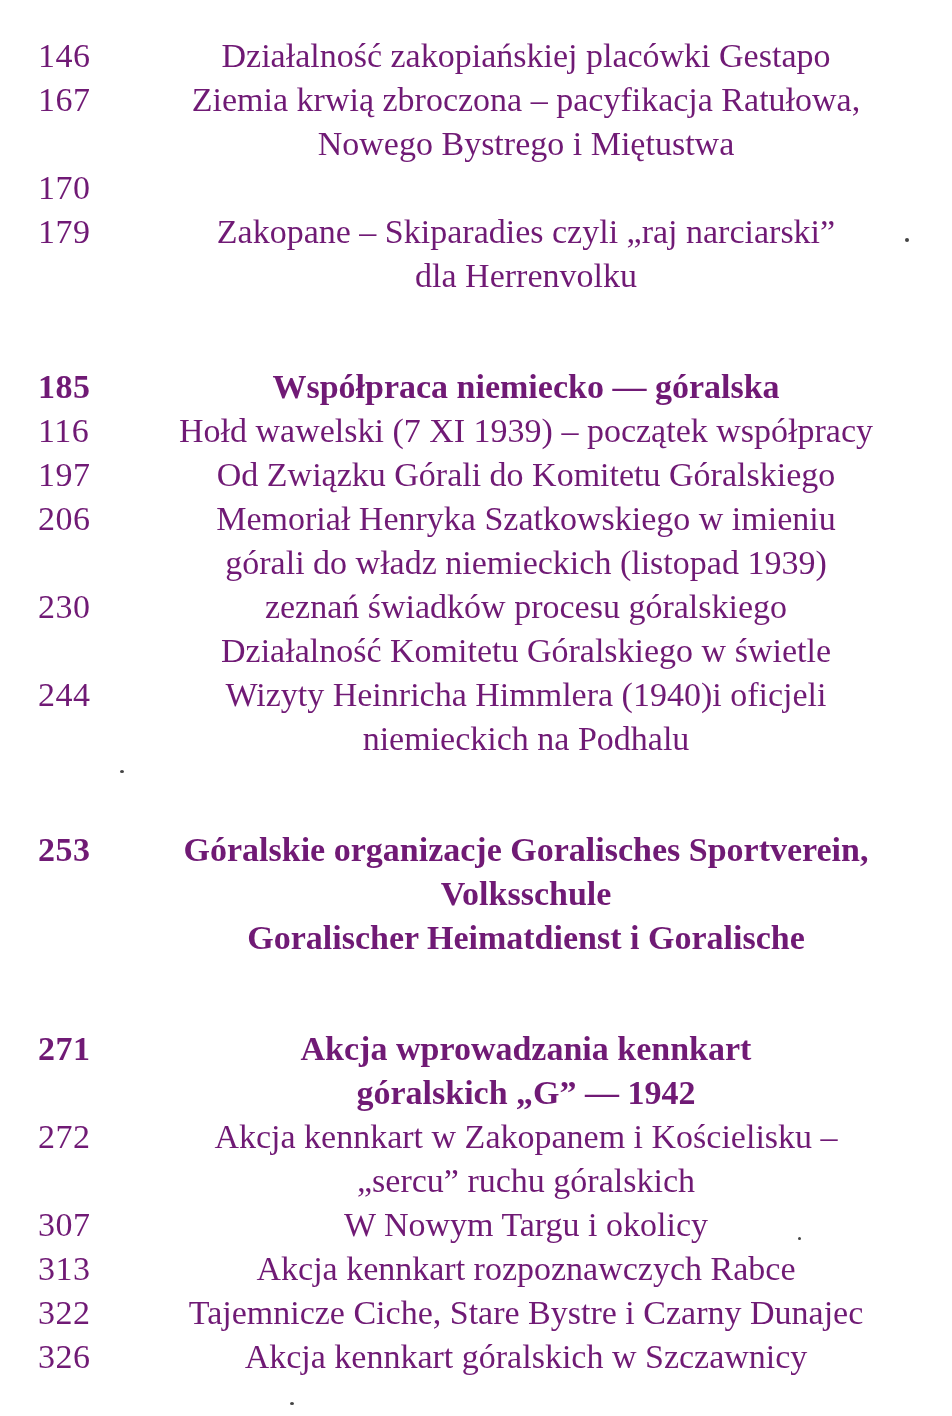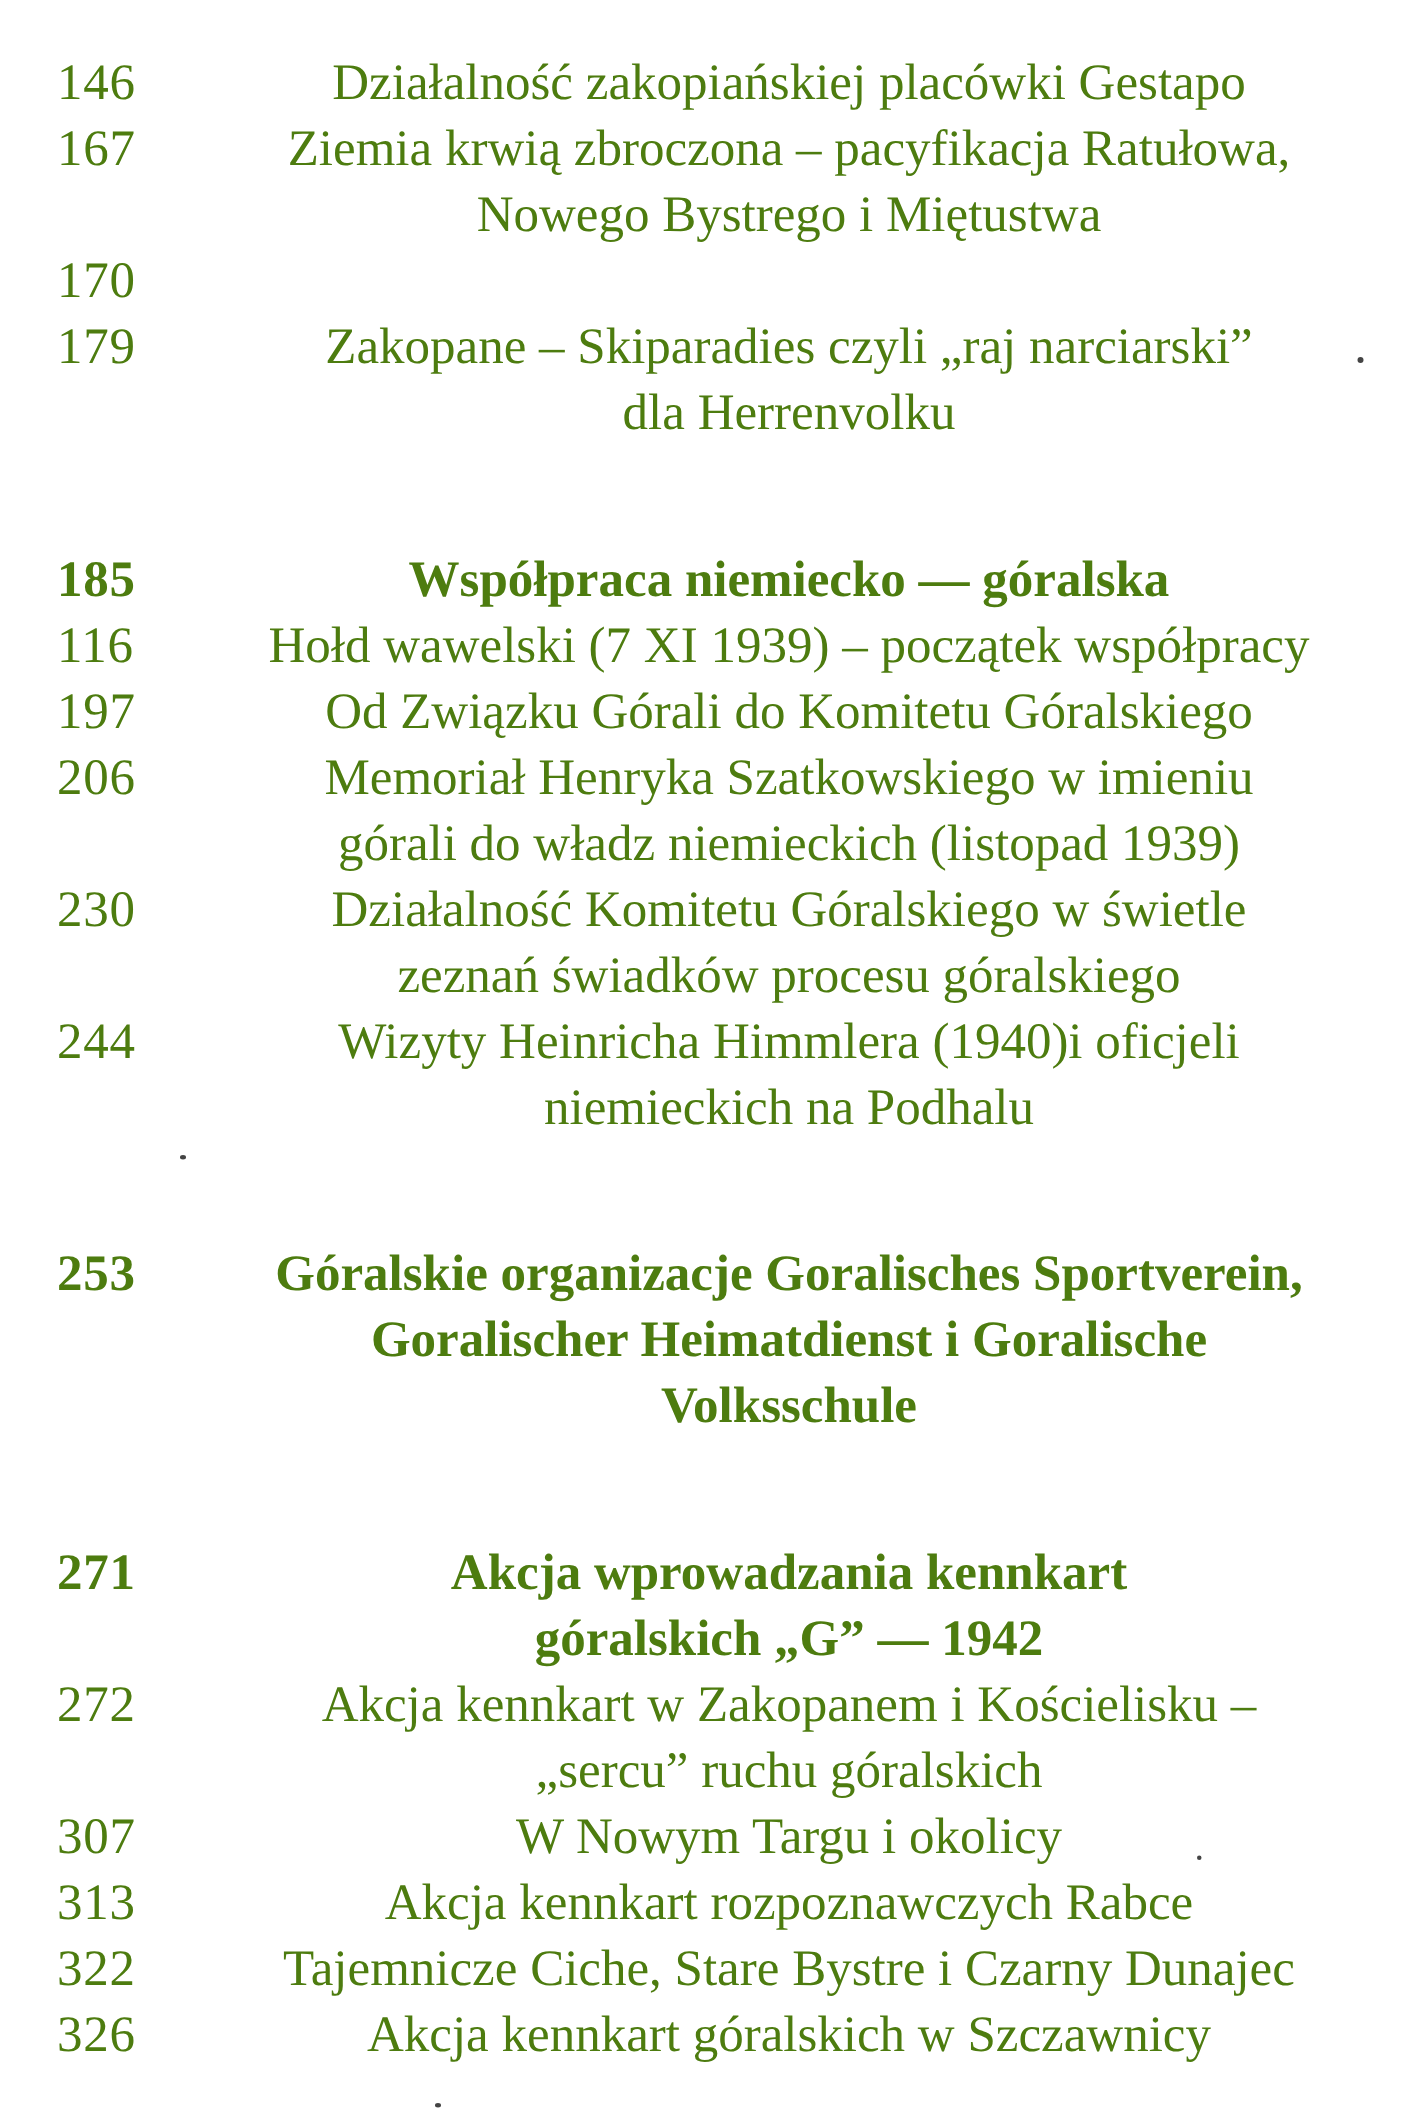--- a/index.html
+++ b/index.html
@@ -6,21 +6,21 @@
     margin: 0;
     padding: 0;
     background: #ffffff;
   }
   .page {
     position: relative;
     width: 952px;
     height: 1416px;
     box-sizing: border-box;
     background: #ffffff;
-    color: #4d7c0f;
+    color: #701a75;
     font-family: "Liberation Serif", "DejaVu Serif", serif;
     padding: 34px 60px 0 38px;
     overflow: hidden;
   }
   .toc-group + .toc-group {
     margin-top: 67px;
   }
   .entry {
     display: flex;
     align-items: flex-start;
@@ -108,39 +108,39 @@
         <div class="entry">
           <span class="num">206</span>
           <span class="title">
             <span class="line"><span class="seg">Memoriał Henryka Szatkowskiego w imieniu</span></span>
             <span class="line"><span class="seg">górali do władz niemieckich (listopad 1939)</span></span>
           </span>
         </div>
         <div class="entry">
           <span class="num">230</span>
           <span class="title">
+            <span class="line"><span class="seg">zeznań świadków procesu góralskiego</span></span>
             <span class="line"><span class="seg">Działalność Komitetu Góralskiego w świetle</span></span>
-            <span class="line"><span class="seg">zeznań świadków procesu góralskiego</span></span>
           </span>
         </div>
         <div class="entry">
           <span class="num">244</span>
           <span class="title">
             <span class="line"><span class="seg">Wizyty Heinricha Himmlera (1940)i oficjeli</span></span>
             <span class="line"><span class="seg">niemieckich na Podhalu</span></span>
           </span>
         </div>
       </div>
       <div class="toc-group">
         <div class="entry bold">
           <span class="num">253</span>
           <span class="title">
             <span class="line"><span class="seg">Góralskie organizacje Goralisches Sportverein,</span></span>
+            <span class="line"><span class="seg">Volksschule</span></span>
             <span class="line"><span class="seg">Goralischer Heimatdienst i Goralische</span></span>
-            <span class="line"><span class="seg">Volksschule</span></span>
           </span>
         </div>
       </div>
       <div class="toc-group">
         <div class="entry bold">
           <span class="num">271</span>
           <span class="title">
             <span class="line"><span class="seg">Akcja wprowadzania kennkart</span></span>
             <span class="line"><span class="seg">góralskich „G” — 1942</span></span>
           </span>

